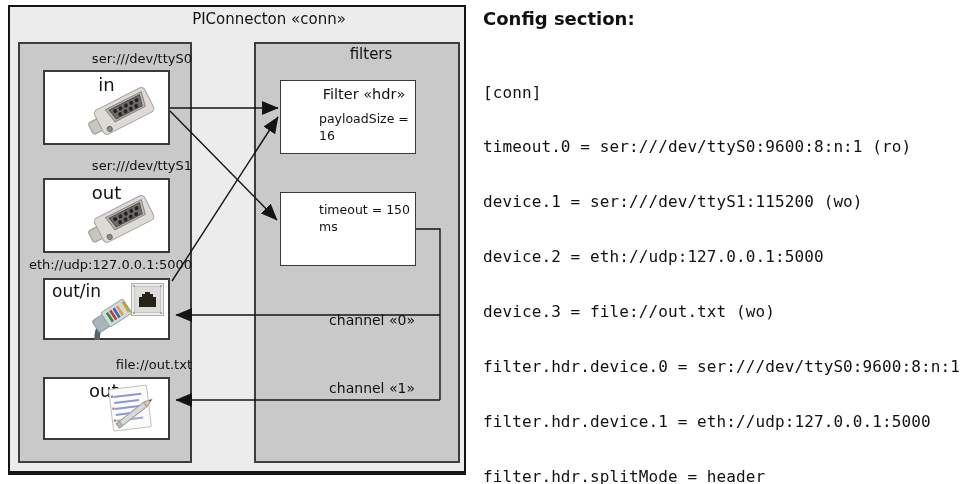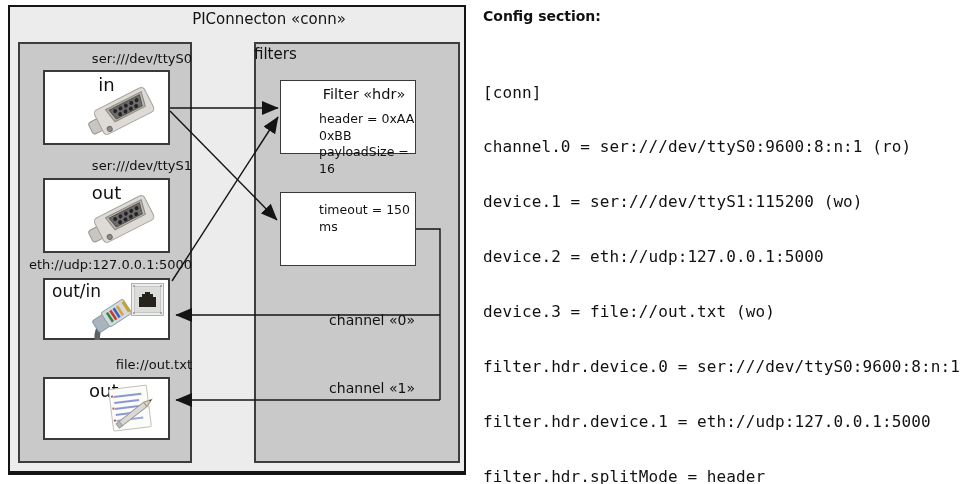--- a/index.html
+++ b/index.html
@@ -11,32 +11,32 @@
   .abs{position:absolute;}
   
   .outer-box{
     left:8px;top:5px;width:458px;height:470px;box-sizing:border-box;
     background:#ececec;border:2px solid #141414;border-bottom-width:4px;
   }
   .diagram-title{left:8px;top:10px;width:458px;text-align:center;font-size:15px;padding-left:32px;}
   .panel{box-sizing:border-box;background:#c9c9c9;border:2px solid #3d3d3d;}
   .devices-panel{left:18px;top:42px;width:174px;height:421px;}
   .filters-panel{left:254px;top:42px;width:206px;height:421px;}
-  .filters-title{left:254px;top:45px;width:206px;text-align:left;font-size:15px;}
+  .filters-title{left:268px;top:45px;width:206px;text-align:center;font-size:15px;}
   .dev-label{left:18px;width:174px;text-align:right;font-size:13px;white-space:nowrap;}
   .dev-box{left:43px;width:127px;box-sizing:border-box;background:#fff;border:2px solid #3a3a3a;}
   .dir{font-size:18px;line-height:20px;}
   .dir-center{left:0;top:3px;width:100%;text-align:center;}
   .filter-box{left:280px;width:136px;height:74px;box-sizing:border-box;background:#fff;border:1.5px solid #3a3a3a;padding-left:32px;}
   .filter-title{width:100%;text-align:center;font-size:14.5px;margin-top:5px;}
   .filter-props{margin:9px 0 0 6px;font-size:12.5px;line-height:16.5px;}
   .channel-label{left:300px;width:115px;text-align:right;font-size:14px;}
   .wires{left:0;top:0;pointer-events:none;}
   
-  .config-heading{left:483px;top:8px;font-family:"DejaVu Sans",sans-serif;font-size:14px;font-weight:bold;}
+  .config-heading{left:483px;top:8px;font-family:"DejaVu Sans",sans-serif;font-size:18px;font-weight:bold;}
   .config-lines{left:483px;top:47px;font-family:"DejaVu Sans Mono","Liberation Mono",monospace;
     font-size:16px;line-height:18.3px;white-space:pre;letter-spacing:0.1px;}
 </style>
 </head>
 <body>
 
 <div class="abs outer-box"></div>
 <div class="abs diagram-title">PIConnecton «conn»</div>
 
 <div class="abs panel devices-panel"></div>
@@ -146,21 +146,20 @@
     </svg>
   </span>
 </div>
 
 <div class="abs panel filters-panel"></div>
 <div class="abs filters-title">filters</div>
 
 <div class="abs filter-box" style="top:80px">
   <div class="filter-title">Filter «hdr»</div>
   <div class="filter-props">
-    <div>header = 0xAA 0xBB</div>
     <div>payloadSize = 16</div>
   </div>
 </div>
 
 <div class="abs filter-box" style="top:192px">
   <div class="filter-props">
     <div>timeout = 150 ms</div>
   </div>
 </div>
 
@@ -179,21 +178,21 @@
     <line x1="172" y1="281" x2="278" y2="117" marker-end="url(#arw)"></line>
     <path d="M416,229 H440 V400"></path>
     <line x1="440" y1="315" x2="176" y2="315" marker-end="url(#arw)"></line>
     <line x1="440" y1="400" x2="176" y2="400" marker-end="url(#arw)"></line>
   </g>
 </svg>
 
 <div class="abs config-heading">Config section:</div>
 <div class="abs config-lines">
   <div>[conn]</div>
-  <div>channel.0 = ser:///dev/ttyS0:9600:8:n:1 (ro)</div>
+  <div>timeout.0 = ser:///dev/ttyS0:9600:8:n:1 (ro)</div>
   <div>device.1 = ser:///dev/ttyS1:115200 (wo)</div>
   <div>device.2 = eth://udp:127.0.0.1:5000</div>
   <div>device.3 = file://out.txt (wo)</div>
   <div>filter.hdr.device.0 = ser:///dev/ttyS0:9600:8:n:1</div>
   <div>filter.hdr.device.1 = eth://udp:127.0.0.1:5000</div>
   <div>filter.hdr.splitMode = header</div>
   
   
   
   

